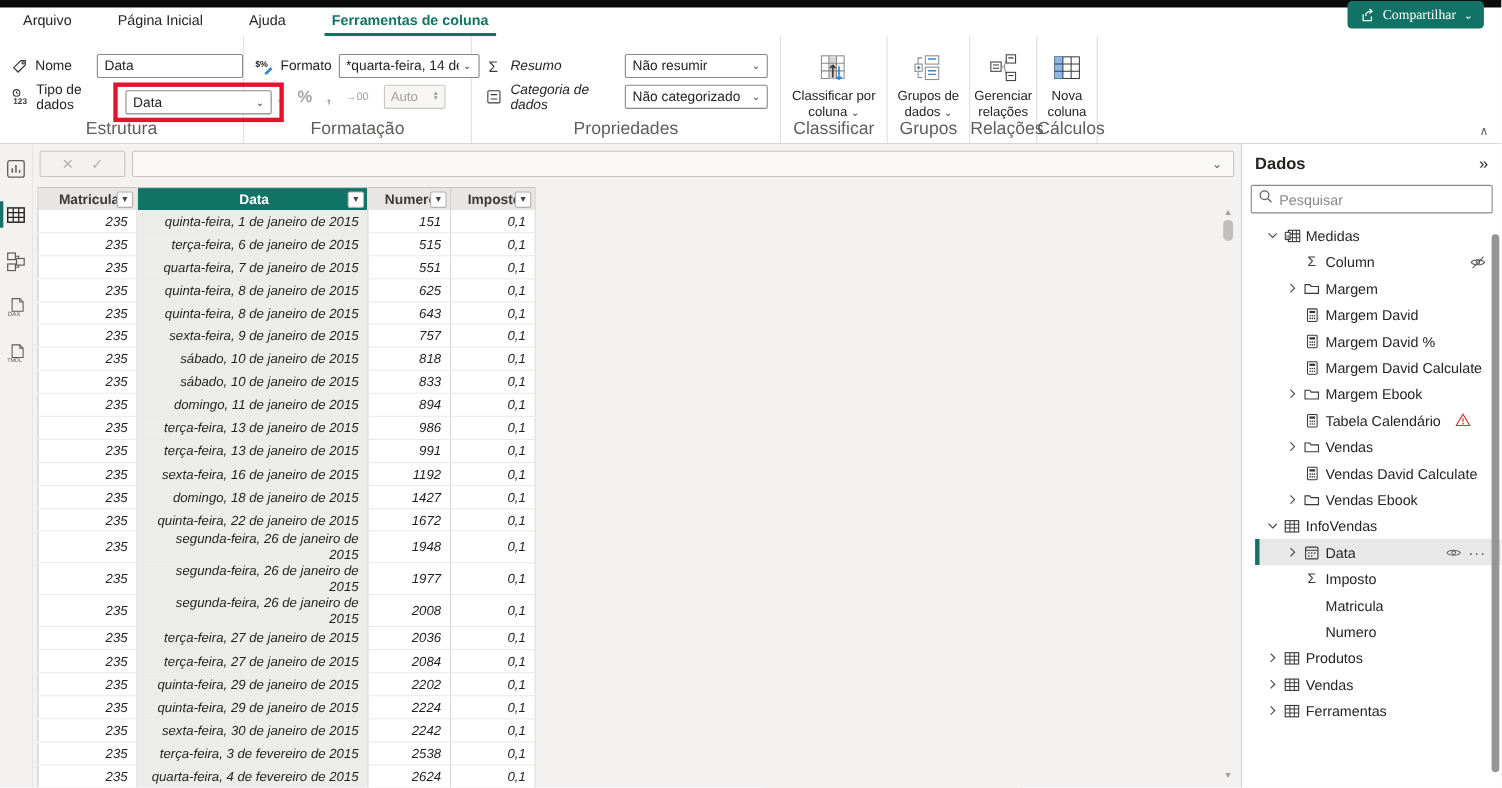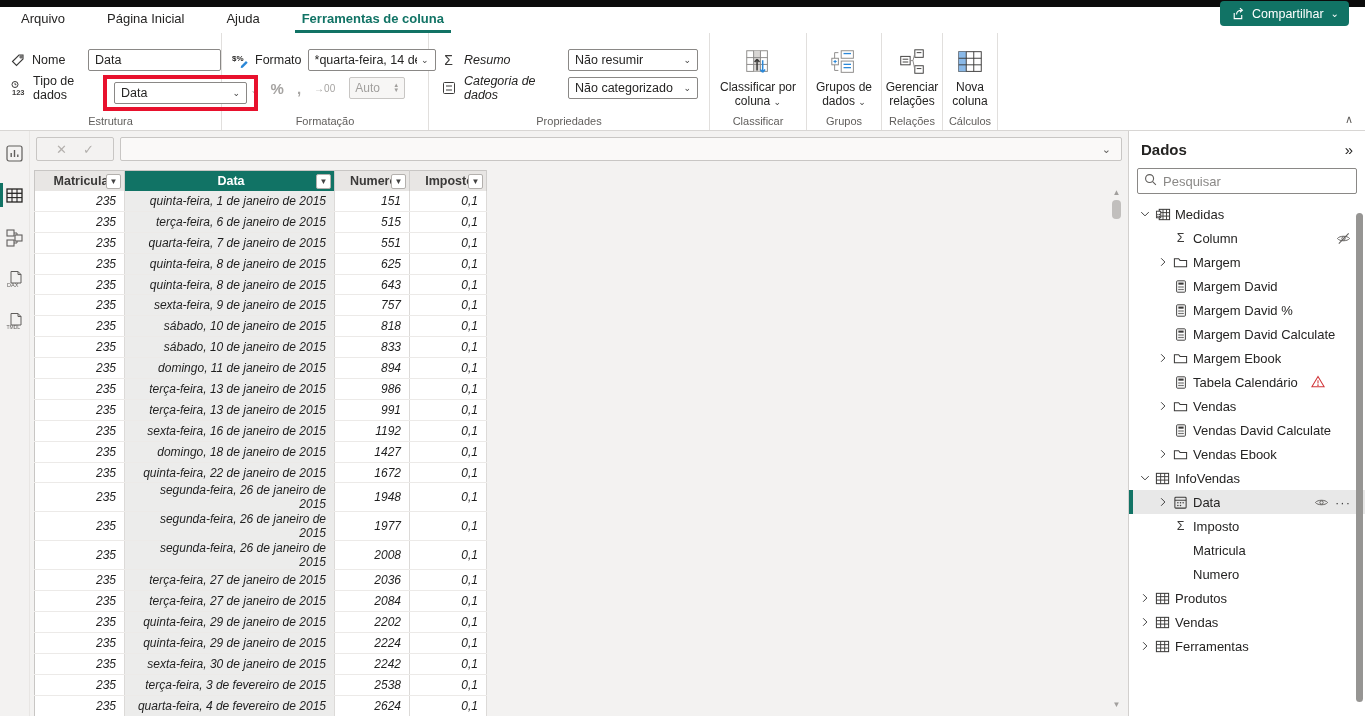--- a/index.html
+++ b/index.html
@@ -10,29 +10,29 @@
   
   .titlebar { height:7px; background:#0b0b0b; }
 
   
   .menubar { position:relative; height:26px; background:#fff; display:flex; align-items:center; }
   .mtab { font-size:13px; color:#252423; padding:0 21px; height:26px; line-height:24px; cursor:pointer; position:relative; }
   .mtab.ctx { color:#117365; font-weight:700; }
   .mtab.ctx:first-of-type { margin-left:6px; }
   .mtab.active::after { content:""; position:absolute; left:14px; right:14px; bottom:0; height:3px; background:#117365; }
   .share-btn { position:absolute; right:16px; top:-6px; height:25px; background:#117365; color:#fff;
-               border:none; border-radius:4px; font-size:12.5px; font-family:Liberation Sans, sans-serif;
+               border:none; border-radius:4px; font-size:12.5px; font-family:Liberation Serif, serif;
                display:flex; align-items:center; gap:7px; padding:0 10px; cursor:pointer; }
   .share-btn svg { display:block; }
   .share-chev { font-size:10px; }
 
   
   .ribbon { position:relative; height:98px; background:#fff; border-bottom:1px solid #d8d6d4; display:flex; }
   .rgroup { position:relative; border-right:1px solid #e1dfdd; padding-top:13px; }
-  .rcaption { position:absolute; bottom:3px; left:0; right:0; text-align:center; font-size:11px; color:#605e5c; }
+  .rcaption { position:absolute; bottom:3px; left:0; right:0; text-align:center; font-size:16px; color:#605e5c; }
   .g-structure { width:222px; }
   .g-format    { width:207px; }
   .g-props     { width:281px; }
   .g-sort      { width:97px; }
   .g-groups    { width:75px; }
   .g-rel       { width:61px; }
   .g-calc      { width:55px; }
   .rrow { display:flex; align-items:center; height:28px; padding-left:10px; font-size:12.5px; color:#252423; }
   .rlab { margin-left:6px; }
   .ricon { width:19px; display:inline-flex; justify-content:center; color:#3b3a39; }
@@ -104,21 +104,21 @@
   
   .datapane { position:relative; width:237px; background:#fff; border-left:1px solid #d2d0ce; }
   .dp-header { display:flex; align-items:center; padding:10px 12px 6px 12px; }
   .dp-title { font-size:15px; font-weight:700; color:#252423; flex:1; }
   .dp-collapse { font-size:15px; color:#252423; cursor:pointer; }
   .dp-search { margin:4px 8px 8px 8px; height:26px; border:1px solid #8a8886; border-radius:2px;
                display:flex; align-items:center; padding:0 6px; gap:6px; background:#fff; }
   .dp-search svg { flex:none; }
   .dp-search input { border:none; outline:none; flex:1; font-family:inherit; font-size:13px; color:#252423; min-width:0; }
   .dp-search input::placeholder { color:#8a8886; }
-  .dp-tree { position:relative; }
+  .dp-tree { position:relative;padding-left:12px; }
   .tree-row { display:flex; align-items:center; height:24px; font-size:13px; color:#252423;
               padding-right:14px; cursor:pointer; }
   .tree-row.lv0 { padding-left:8px; }
   .tree-row.lv1 { padding-left:26px; }
   .tree-row.selected { background:#e8e8e8; box-shadow:inset 4px 0 0 #117365; }
   .t-chev { width:16px; display:inline-flex; justify-content:center; color:#424242; }
   .t-icon { width:19px; display:inline-flex; justify-content:center; color:#3b3a39; }
   .t-icon .sigma { font-size:12.5px; color:#3b3a39; }
   .t-label { margin-left:3px; white-space:nowrap; overflow:hidden; }
   .t-after { margin-left:13px; display:inline-flex; align-items:center; }

